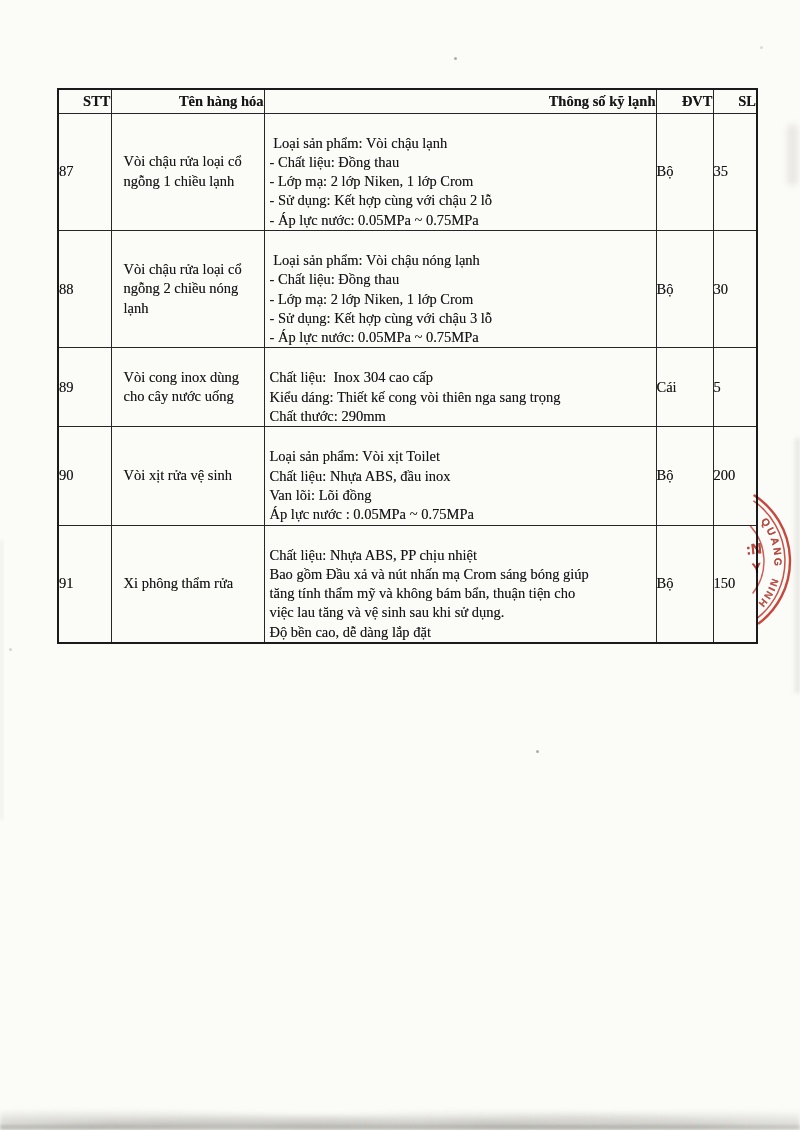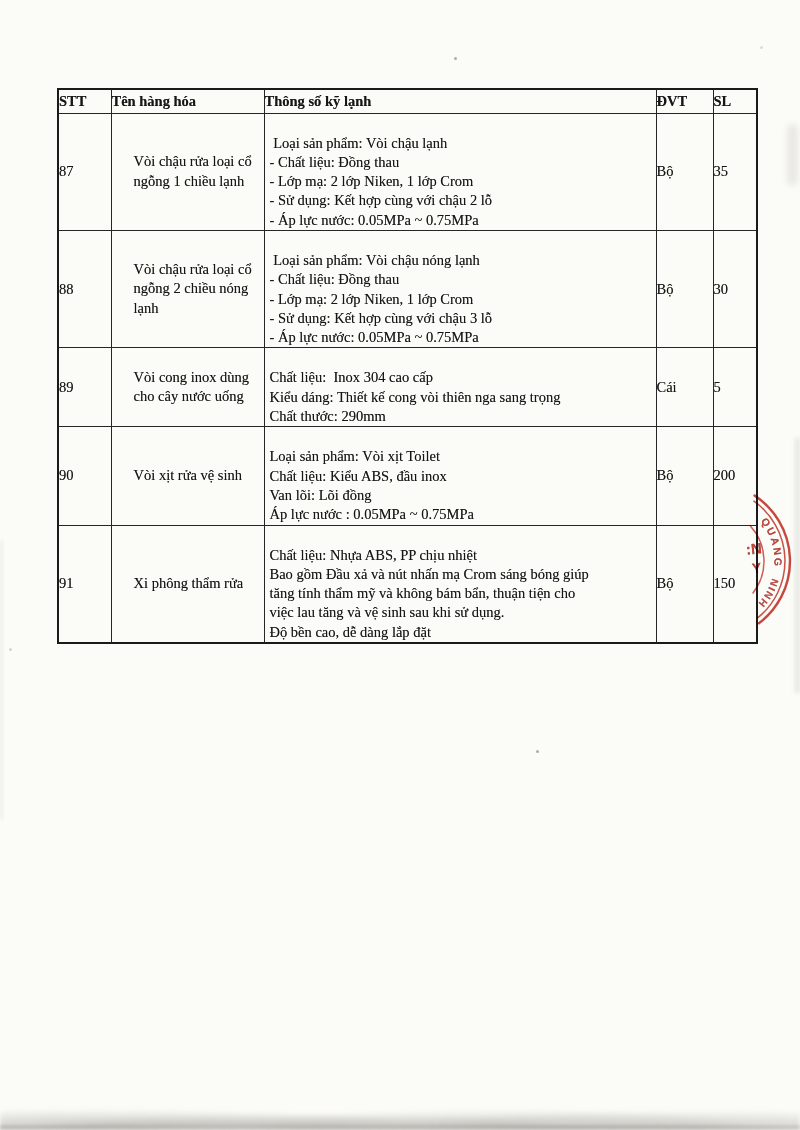--- a/index.html
+++ b/index.html
@@ -21,23 +21,23 @@
     border:1.5px solid #262626;
     font-size:14.5px;
     overflow:hidden;
   }
   tr.hdr{height:24px;}
   tr.row-87{height:97px;}
   tr.row-88{height:98px;}
   tr.row-89{height:58px;}
   tr.row-90{height:79px;}
   tr.row-91{height:97px;}
-  th{font-weight:bold;text-align:left;vertical-align:middle;padding:0;}
+  th{font-weight:bold;text-align:right;vertical-align:middle;padding:0;}
   td.c-stt, td.c-dvt, td.c-sl{text-align:left;vertical-align:middle;padding:0;}
-  td.c-name{vertical-align:middle;padding:0 4px 0 22px;}
+  td.c-name{vertical-align:middle;padding:0 4px 0 12px;}
   td.c-name .name{max-width:124px;line-height:19.5px;}
   td.c-specs{vertical-align:top;padding:20px 4px 0 5px;}
   td.c-specs .spec-line{line-height:19.3px;white-space:pre;}
   
   .page{text-shadow:0 0 .35px rgba(20,20,20,.5);}
   
   .stamp{position:absolute;left:680px;top:470px;mix-blend-mode:multiply;}
   
   .artifact{position:absolute;pointer-events:none;}
   .scan-band{
@@ -129,21 +129,21 @@
         <td class="c-dvt">Cái</td>
         <td class="c-sl">5</td>
       </tr>
       <tr class="row-90">
         <td class="c-stt">90</td>
         <td class="c-name">
             <div class="name">Vòi xịt rửa vệ sinh</div>
           </td>
         <td class="c-specs">
           <div class="spec-line">Loại sản phẩm: Vòi xịt Toilet</div>
-          <div class="spec-line">Chất liệu: Kiểu ABS, đầu inox</div>
+          <div class="spec-line">Chất liệu: Nhựa ABS, đầu inox</div>
           <div class="spec-line">Van lõi: Lõi đồng</div>
           <div class="spec-line">Áp lực nước : 0.05MPa ~ 0.75MPa</div>
         </td>
         <td class="c-dvt">Bộ</td>
         <td class="c-sl">200</td>
       </tr>
       <tr class="row-91">
         <td class="c-stt">91</td>
         <td class="c-name">
             <div class="name">Xi phông thẩm rửa</div>

